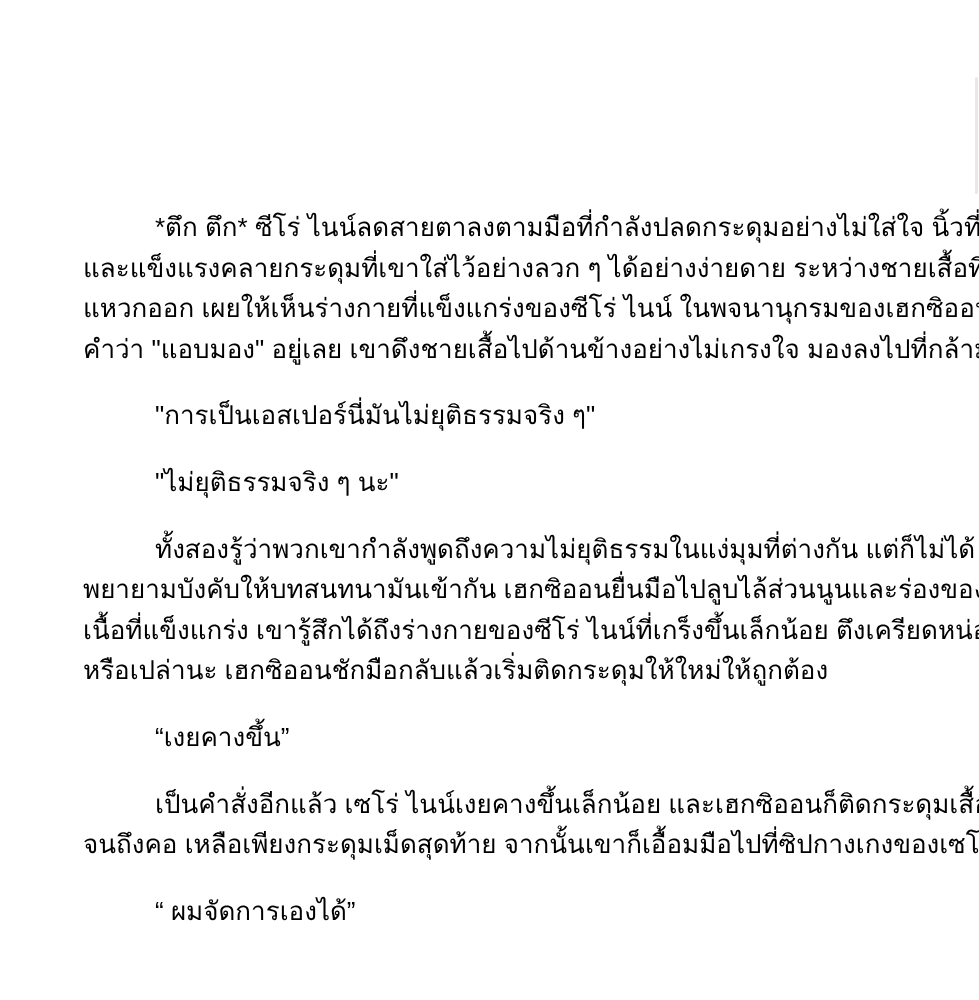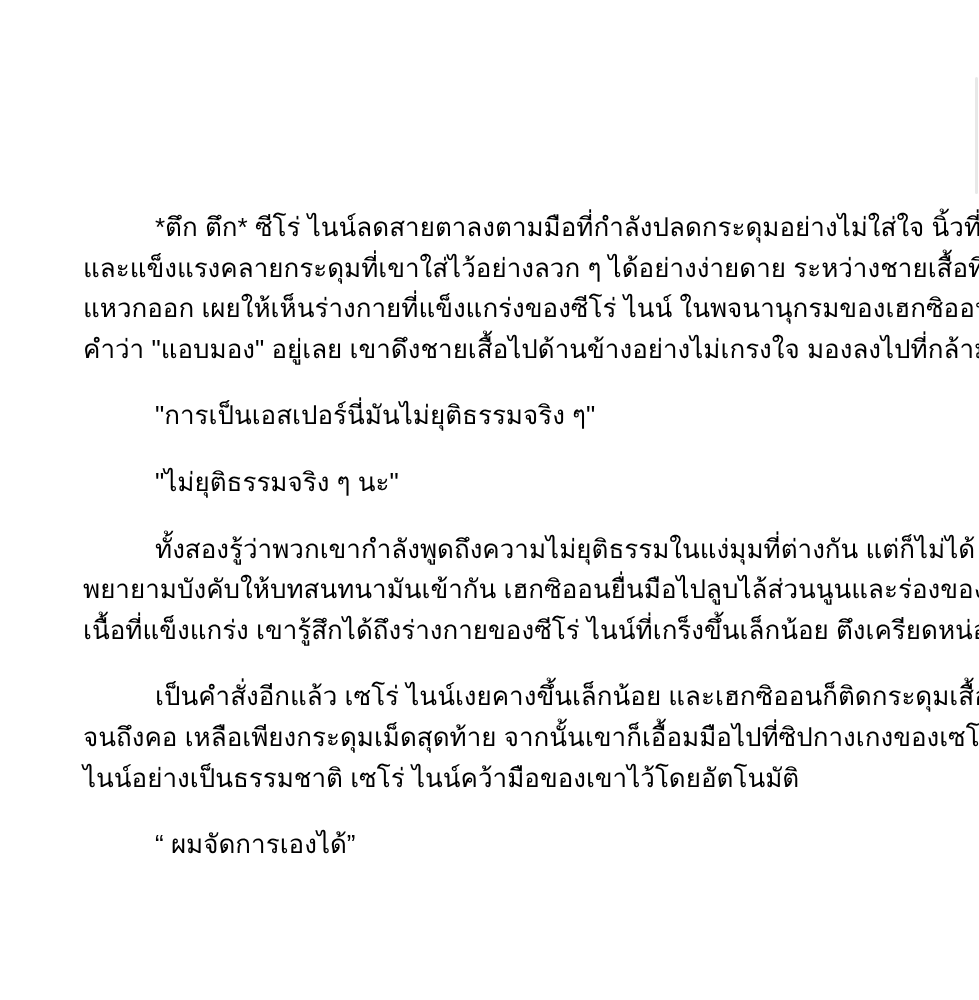--- a/index.html
+++ b/index.html
@@ -67,24 +67,27 @@
       <div class="para">
         <div class="line first">"การเป็นเอสเปอร์นี่มันไม่ยุติธรรมจริง ๆ"</div>
       </div>
       <div class="para">
         <div class="line first">"ไม่ยุติธรรมจริง ๆ นะ"</div>
       </div>
       <div class="para">
         <div class="line first">ทั้งสองรู้ว่าพวกเขากำลังพูดถึงความไม่ยุติธรรมในแง่มุมที่ต่างกัน แต่ก็ไม่ได้</div>
         <div class="line">พยายามบังคับให้บทสนทนามันเข้ากัน เฮกซิออนยื่นมือไปลูบไล้ส่วนนูนและร่องของกล้าม</div>
         <div class="line">เนื้อที่แข็งแกร่ง เขารู้สึกได้ถึงร่างกายของซีโร่ ไนน์ที่เกร็งขึ้นเล็กน้อย ตึงเครียดหน่อย ๆ</div>
+        <div class="line">หรือเปล่านะ เฮกซิออนชักมือกลับแล้วเริ่มติดกระดุมให้ใหม่ให้ถูกต้อง</div>
+      </div>
+      <div class="para">
+        <div class="line first">“เงยคางขึ้น”</div>
       </div>
       <div class="para">
         <div class="line first">เป็นคำสั่งอีกแล้ว เซโร่ ไนน์เงยคางขึ้นเล็กน้อย และเฮกซิออนก็ติดกระดุมเสื้อให้</div>
         <div class="line">จนถึงคอ เหลือเพียงกระดุมเม็ดสุดท้าย จากนั้นเขาก็เอื้อมมือไปที่ซิปกางเกงของเซโร่</div>
-        <div class="line">ไนน์อย่างเป็นธรรมชาติ เซโร่ ไนน์คว้ามือของเขาไว้โดยอัตโนมัติ</div>
       </div>
       <div class="para">
         <div class="line first">“ ผมจัดการเองได้”</div>
       </div>
     </div>
   <div class="scrollbar-thumb"></div>
 </div>
 
 </body></html>

